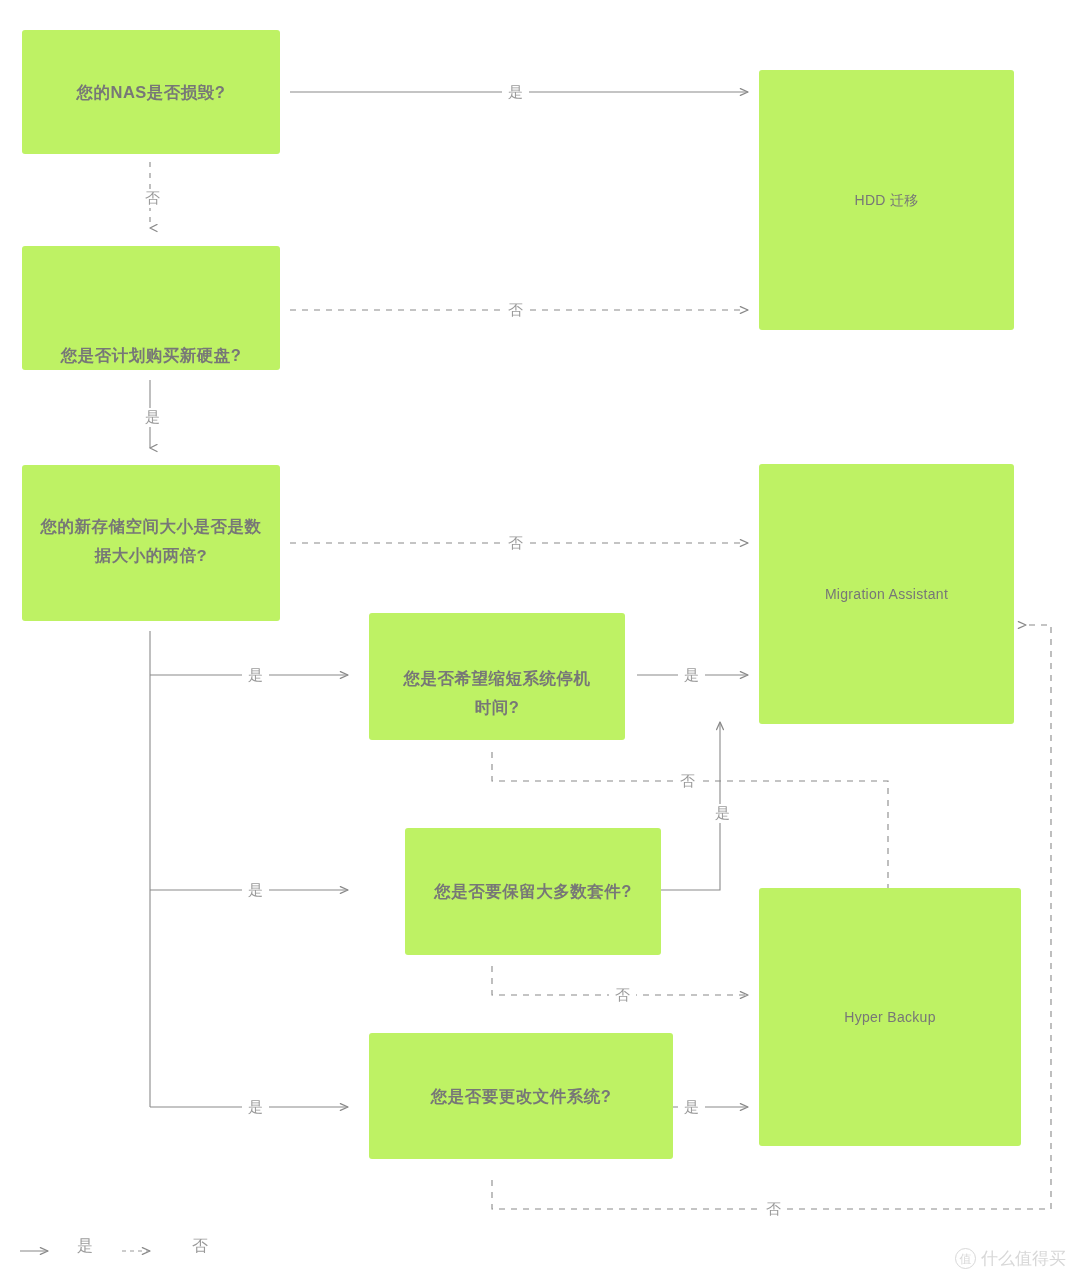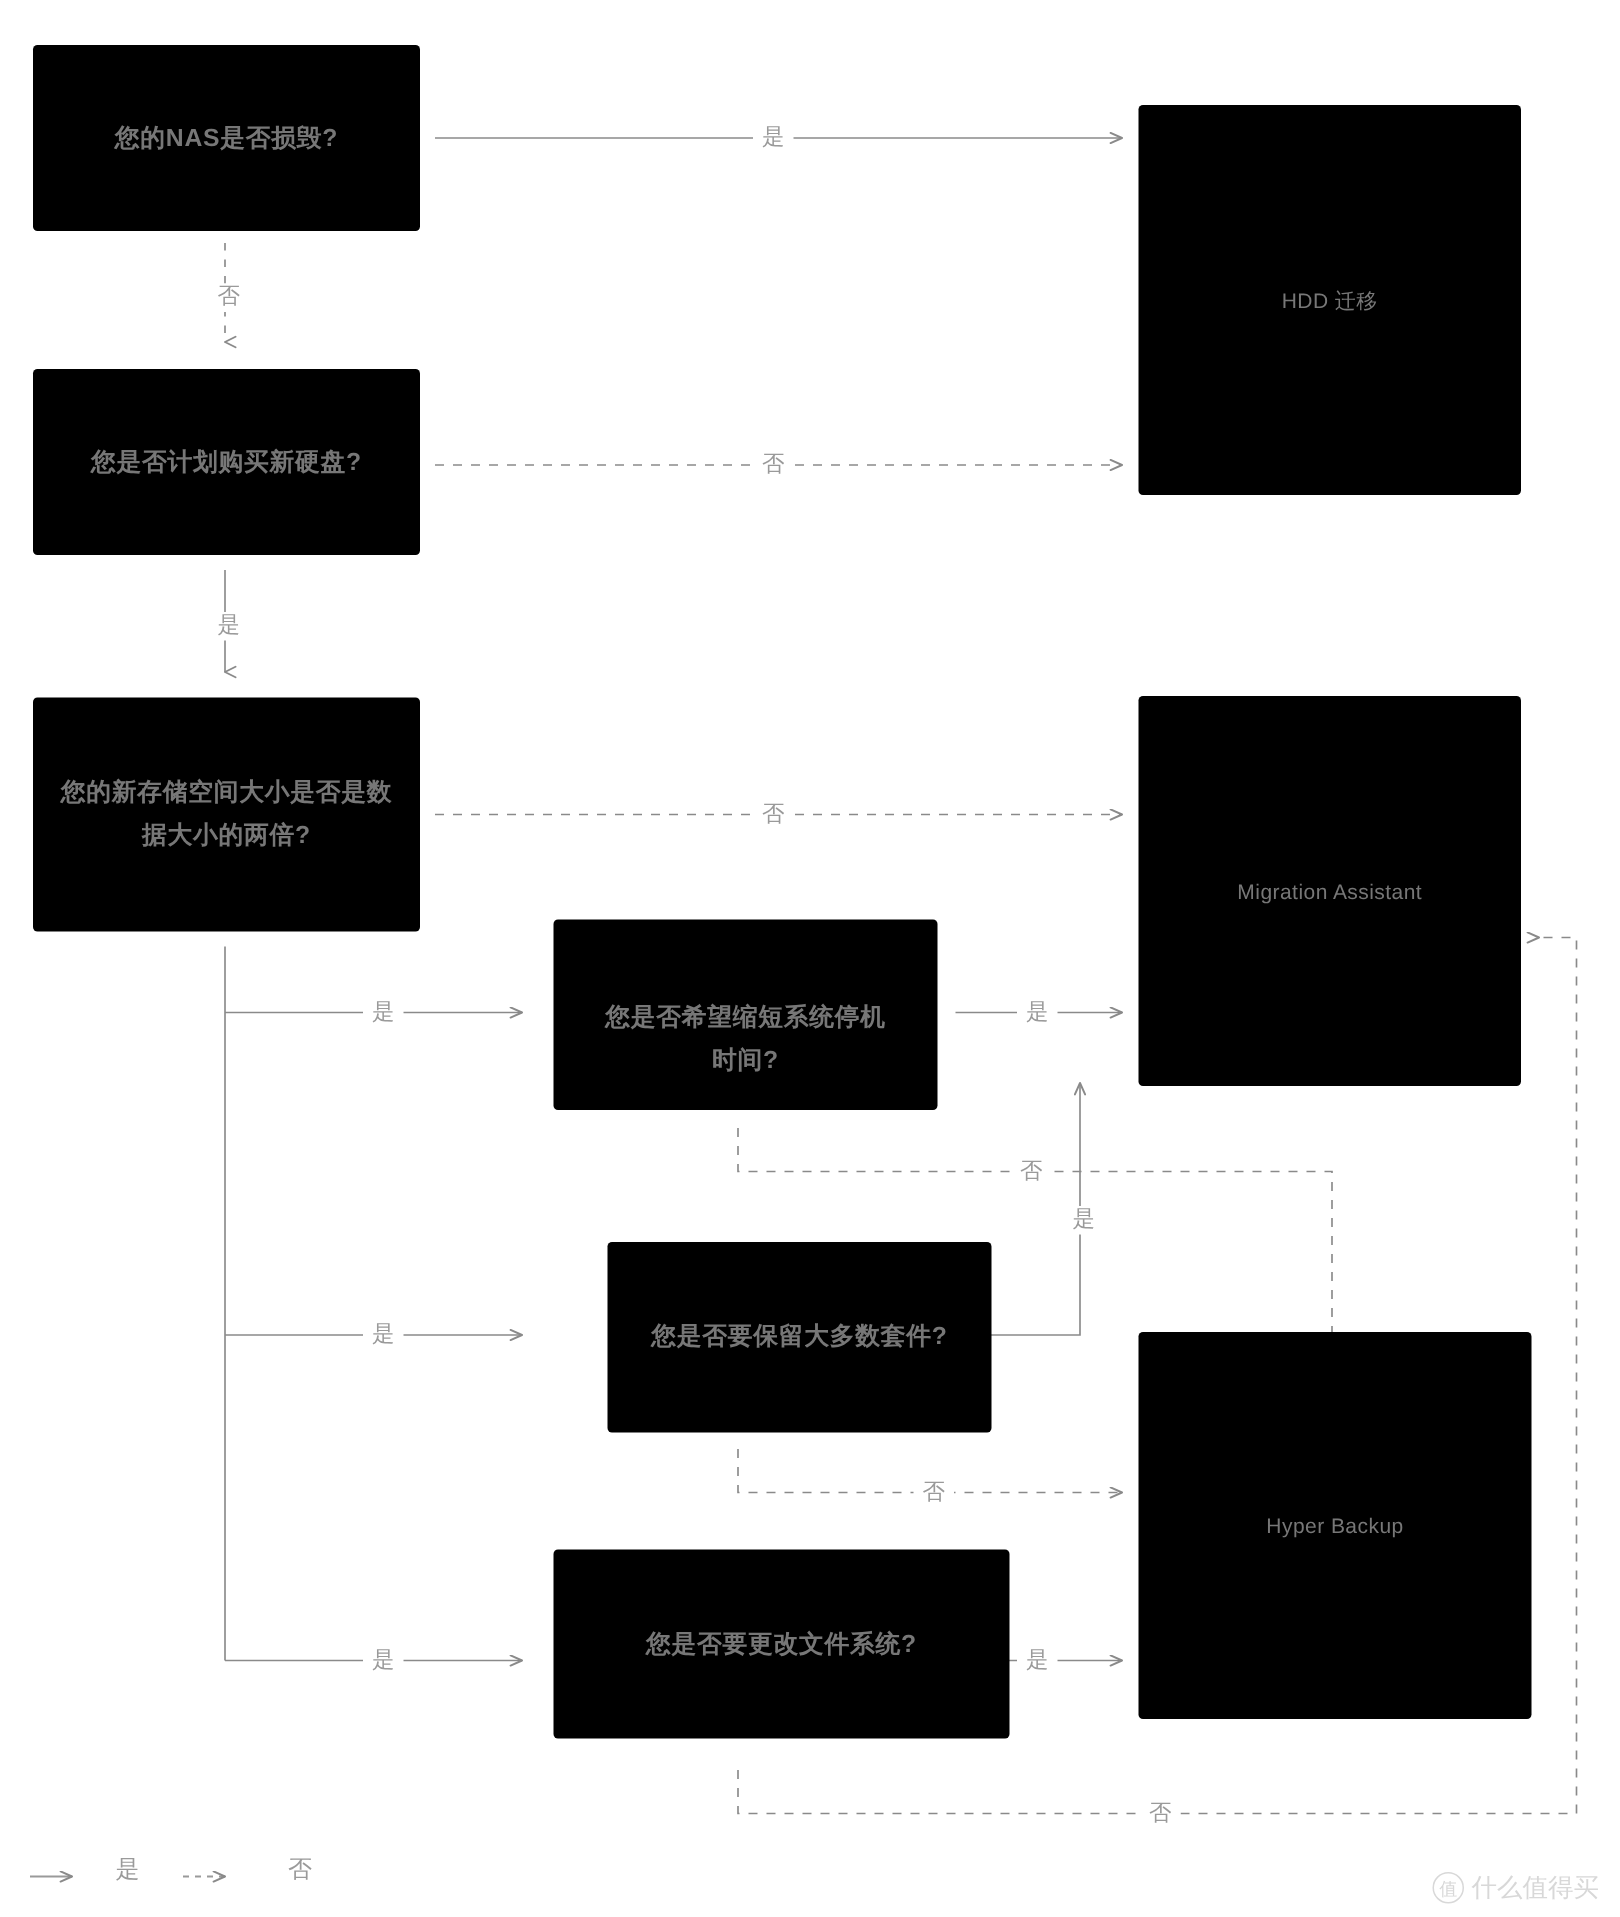--- a/index.html
+++ b/index.html
@@ -6,21 +6,21 @@
   body{
     width:1080px;height:1278px;
     background:#ffffff;
     font-family:"Liberation Sans","DejaVu Sans",sans-serif;
     position:relative;
     overflow:hidden;
   }
   #canvas{position:absolute;left:0;top:0;width:1080px;height:1278px;}
   .node{
     position:absolute;
-    background:#000000;
+    background:#bef264;
     border-radius:3px;
     display:flex;
     align-items:center;
     justify-content:center;
     text-align:center;
     color:#777777;
     font-size:16.5px;
     font-weight:bold;
     line-height:1.75;
     letter-spacing:0.5px;
@@ -111,25 +111,25 @@
   <g stroke="#9a9a9a" stroke-width="1.2" fill="none">
     <path d="M20,1251 L48,1251" marker-end="url(#ah)"></path>
     <path d="M122,1251 L150,1251" stroke-dasharray="4,4" marker-end="url(#ah)"></path>
   </g>
 </svg>
 
 <div class="node" style="left:22px;top:30px;width:258px;height:124px;">
   <span>您的NAS是否损毁?</span>
 </div>
 
-<div class="node" style="left:22px;top:246px;width:258px;height:124px;">
+<div class="node" style="left:22px;top:246px;width:258px;height:124px;align-items:flex-end;">
   <span>您是否计划购买新硬盘?</span>
 </div>
 
-<div class="node" style="left:22px;top:465px;width:258px;height:156px;">
+<div class="node" style="left:22px;top:465px;width:258px;height:156px;font-family:Liberation Mono, monospace;">
   <span style="max-width:230px;">您的新存储空间大小是否是数据大小的两倍?</span>
 </div>
 
 <div class="node" style="left:369px;top:613px;width:256px;height:127px;">
   <span style="max-width:200px;margin-top:32px;">您是否希望缩短系统停机时间?</span>
 </div>
 
 <div class="node" style="left:369px;top:828px;width:256px;height:127px;margin-left:36px;">
   <span style="max-width:200px;">您是否要保留大多数套件?</span>
 </div>

